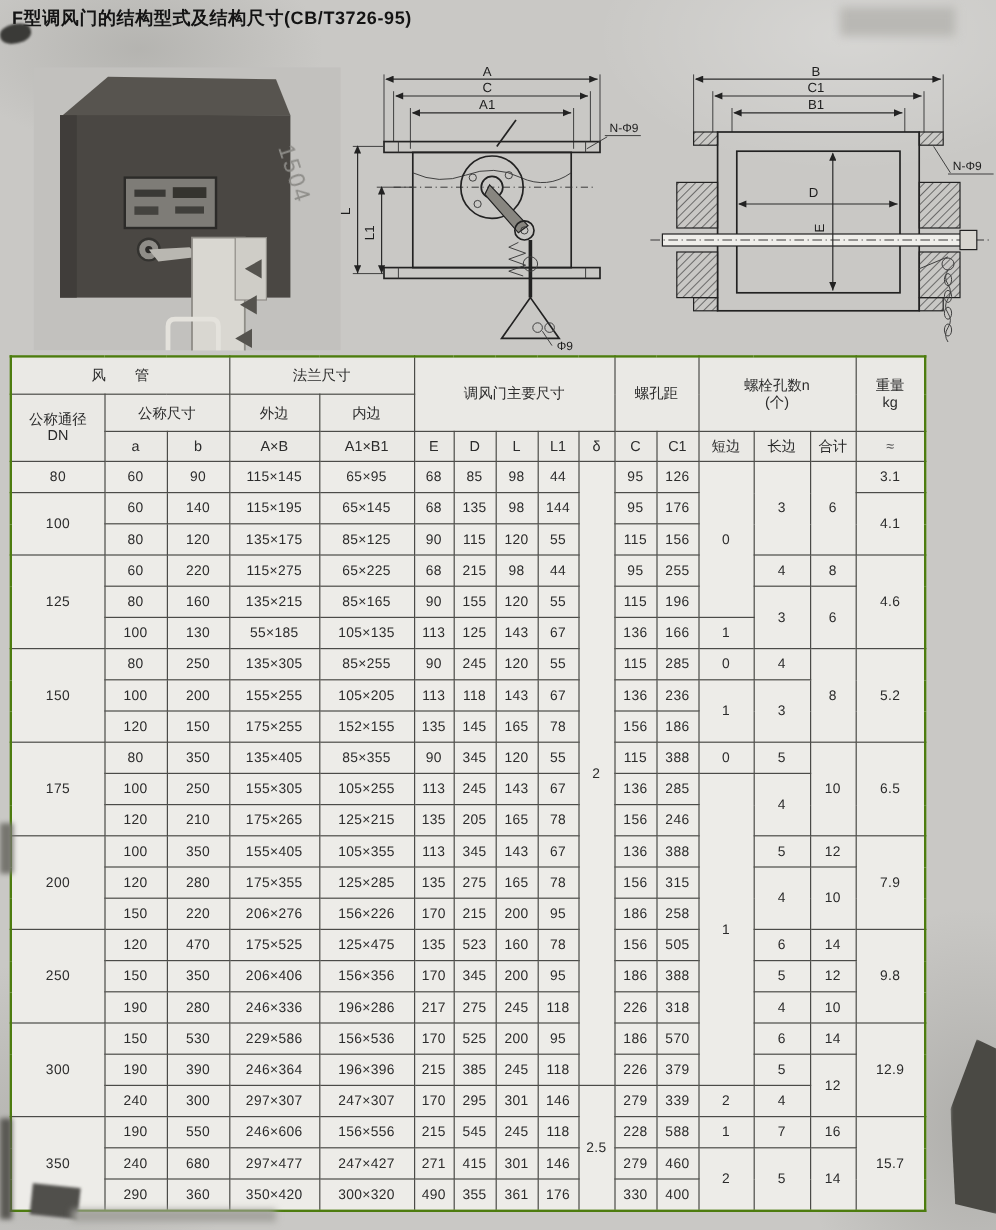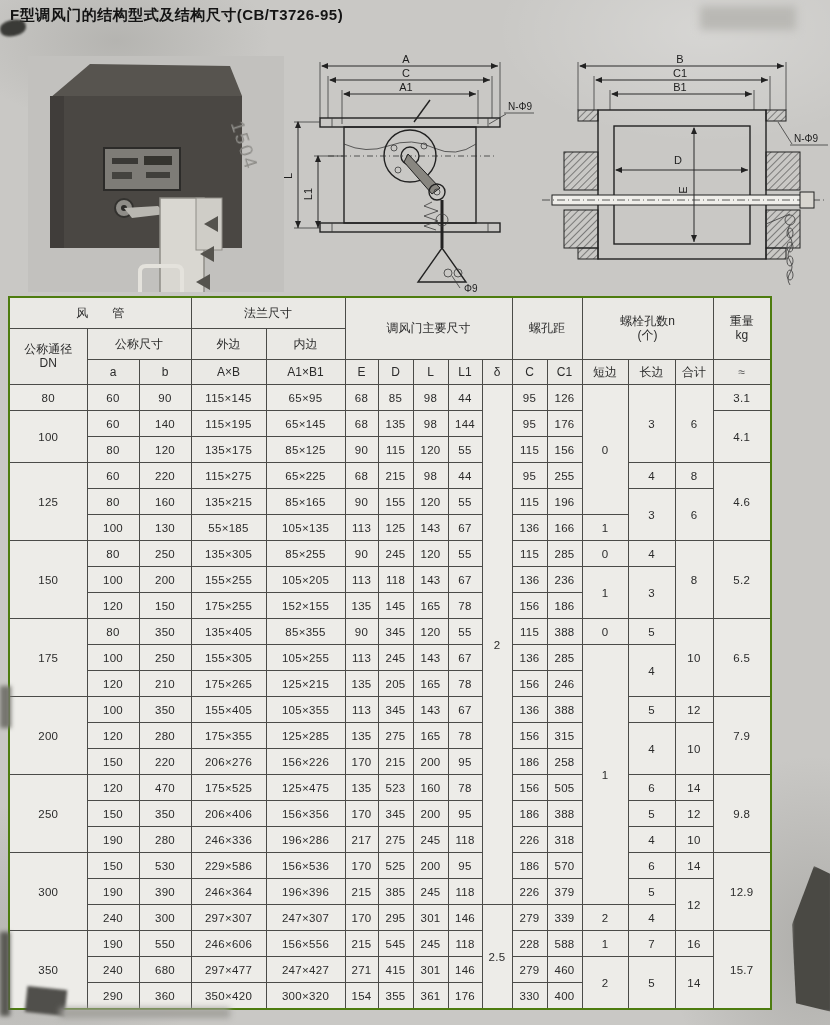--- a/index.html
+++ b/index.html
@@ -610,21 +610,21 @@
           <td>460</td>
           <td rowspan="2">2</td>
           <td rowspan="2">5</td>
           <td rowspan="2">14</td>
         </tr>
         <tr>
           <td>290</td>
           <td>360</td>
           <td>350×420</td>
           <td>300×320</td>
-          <td>154</td>
+          <td>490</td>
           <td>355</td>
           <td>361</td>
           <td>176</td>
           <td>330</td>
           <td>400</td>
         </tr>
       </tbody>
   </table>
 
   <div class="artifact a1"></div>

